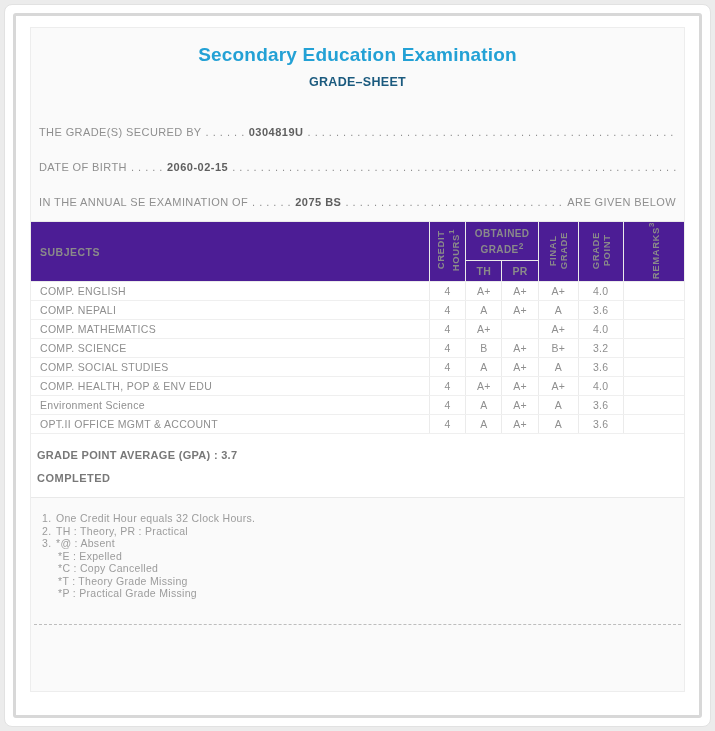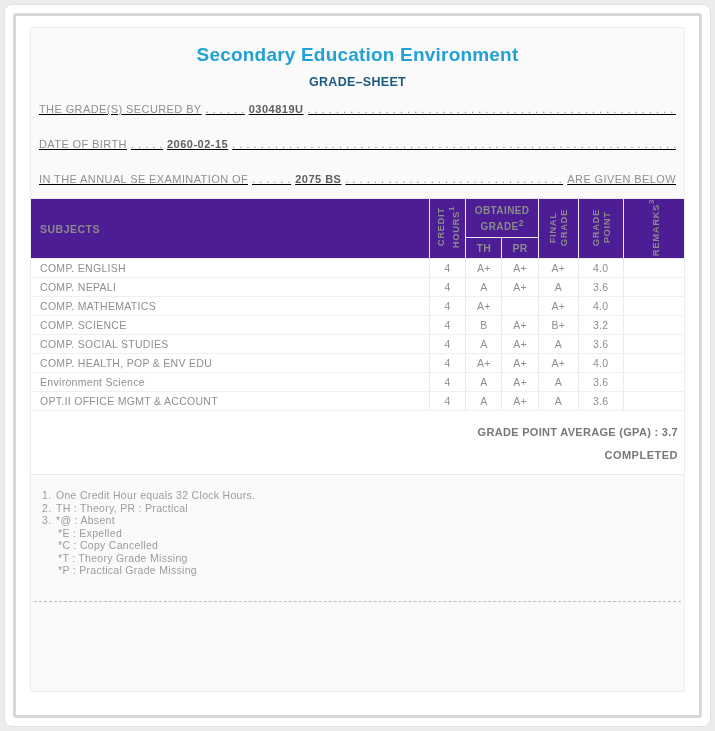--- a/index.html
+++ b/index.html
@@ -23,21 +23,21 @@
     background: #fafafa; border: 1px solid #ededed; overflow: hidden;
   }
   .title {
     margin-top: 16px; text-align: center;
     color: #23a1d5; font-size: 19px; font-weight: bold; letter-spacing: 0.2px;
   }
   .subtitle {
     margin-top: 9px; text-align: center;
     color: #1b5a7e; font-size: 12.5px; font-weight: bold; letter-spacing: 0.3px;
   }
-  .bio { margin-top: 14px; padding: 0 8px; text-decoration: underline; }
+  .bio { margin-top: 37px; padding: 0 8px; }
   .bio-line {
     display: flex; align-items: baseline;
     font-size: 11px; color: #8f8f8f; letter-spacing: 0.4px;
     white-space: nowrap; overflow: hidden; margin-bottom: 22px; line-height: 13px;
   }
   .bio-line:last-child { margin-bottom: 0; }
   .bio-dots { margin: 0 4px; letter-spacing: 0.5px; }
   .bio-value { font-weight: bold; color: #5f5f5f; letter-spacing: 0.5px; }
   .bio-fill { flex: 1; overflow: hidden; margin-left: 4px; letter-spacing: 0.5px; }
   .bio-suffix { margin-left: 4px; }
@@ -59,21 +59,21 @@
     font-size: 9.5px; line-height: 11px; letter-spacing: 0.6px;
     white-space: nowrap;
   }
   .th-obt { font-size: 10px; line-height: 12px; padding-top: 3px; letter-spacing: 0.4px; }
   .th-sub { height: 21px; letter-spacing: 0.4px; margin-top: 36px; }
   tbody td {
     height: 19px; font-size: 10.5px; color: #8f8f8f; text-align: center;
     border-bottom: 1px solid #efefef; padding: 2px 3px; letter-spacing: 0.3px;
   }
   tbody td.subj { text-align: left; padding-left: 9px; }
-  .gpa-block { background: #ffffff; text-align: right; }
+  .gpa-block { background: #ffffff; }
   .gpa-line {
     padding: 15px 6px 0; font-size: 11px; font-weight: bold;
     color: #787878; letter-spacing: 0.3px;
   }
   .completed-line {
     padding: 11px 6px 13px; font-size: 11px; font-weight: bold;
     color: #787878; letter-spacing: 0.5px;
   }
   .footnotes { margin-top: 14px; padding-left: 11px; font-size: 10.5px; color: #9c9c9c; }
   .fn-row { display: flex; line-height: 12.5px; letter-spacing: 0.3px; }
@@ -87,21 +87,21 @@
     line-height: 14px; letter-spacing: 0.2px; max-width: 645px;
   }
 </style>
 </head>
 <body>
 
 <div class="card">
   <div class="frame">
     <div class="panel">
 
-      <div class="title">Secondary Education Environment</div>
+      <div class="title">Secondary Education Examination</div>
       <div class="subtitle">GRADE–SHEET</div>
 
       <div class="bio">
         <div class="bio-line">
           <span>THE GRADE(S) SECURED BY</span>
           <span class="bio-dots">. . . . . .</span>
           <span class="bio-value">0304819U</span>
           <span class="bio-fill">. . . . . . . . . . . . . . . . . . . . . . . . . . . . . . . . . . . . . . . . . . . . . . . . . . . . . . . . . . . . . . . . . . . . . . . . . . . . . . . .</span>
         </div>
         <div class="bio-line">

